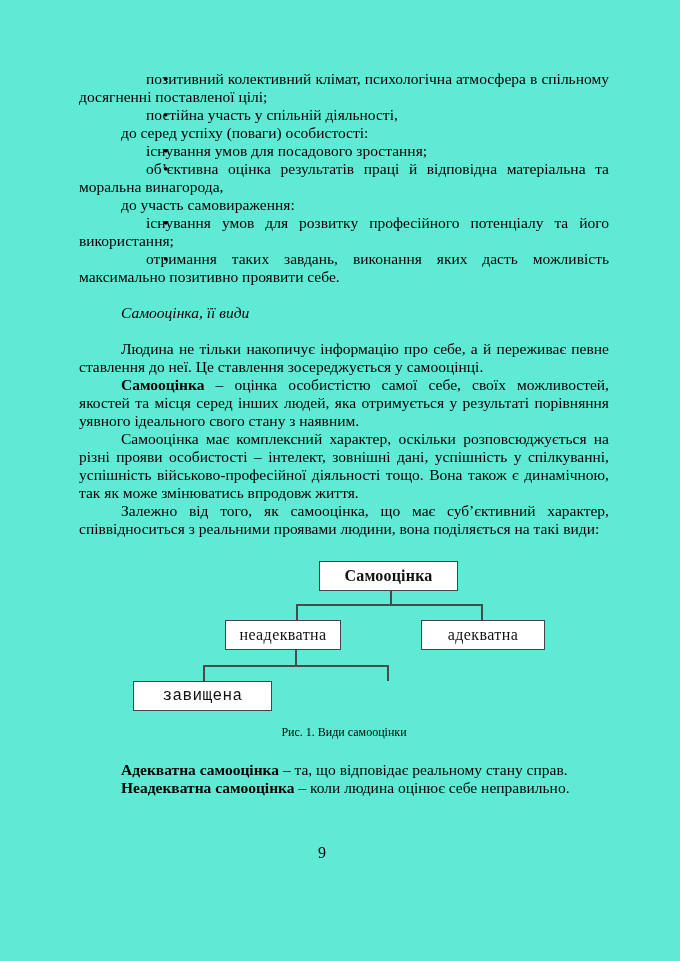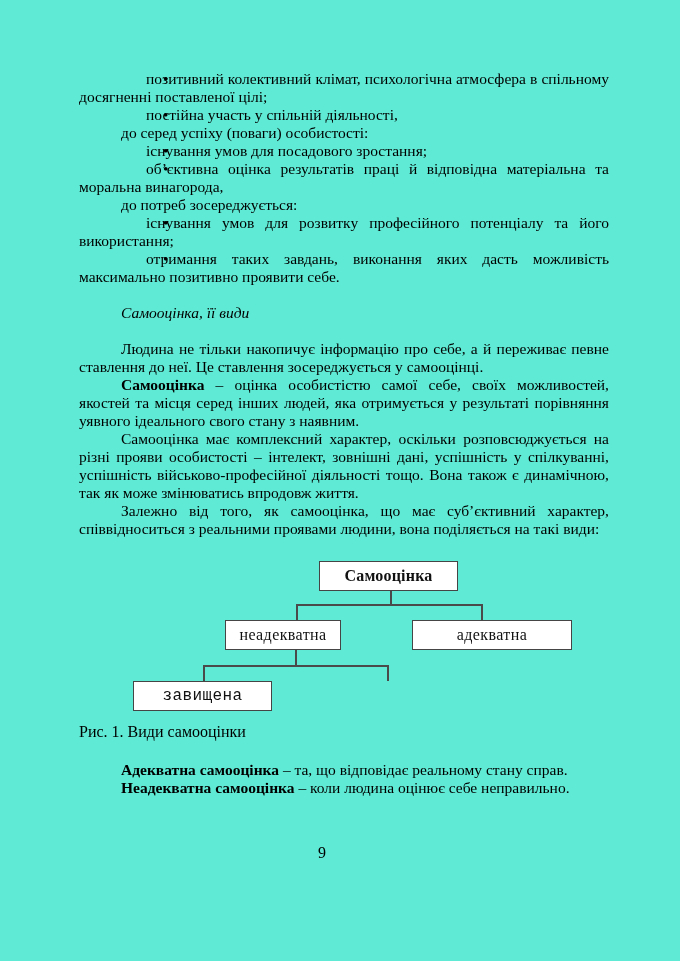--- a/index.html
+++ b/index.html
@@ -42,57 +42,58 @@
     border:1.5px solid #454545;
     box-sizing:border-box;
     display:flex;align-items:center;justify-content:center;
     font-size:16px;letter-spacing:0.4px;color:#111;
     background:#fff;
     text-indent:0;
   }
   .fline{position:absolute;background:#4a4a4a;}
   .box-root   {left:240px;top:0;    width:139px;height:30px;font-weight:bold;letter-spacing:0.2px;}
   .box-inad   {left:146px;top:59px; width:116px;height:30px;}
-  .box-adeq   {left:333px;top:59px; width:160px;height:30px;}
+  .box-adeq   {left:342px;top:59px; width:124px;height:30px;}
   .box-over   {left:54px; top:120px;width:139px;height:30px;font-family:Liberation Mono, monospace;}
   .box-under  {left:239px;top:120px;width:142px;height:30px;}
   .stem1 {left:311px;top:30px; width:1.5px;height:13.5px;}
   .hcon1 {left:217px;top:43px; width:186.5px;height:1.5px;}
   .dropL1{left:217px;top:43px; width:1.5px;height:16px;}
   .dropR1{left:402px;top:43px; width:1.5px;height:16px;}
   .stem2 {left:216px;top:89px; width:1.5px;height:15.5px;}
   .hcon2 {left:124px;top:104px;width:185.5px;height:1.5px;}
   .dropL2{left:124px;top:104px;width:1.5px;height:16px;}
   .dropR2{left:308px;top:104px;width:1.5px;height:16px;}
   .figure-caption{
     margin:12px 0 0 0 !important;
+    text-align:center;
     padding-left:32px;
     text-indent:0;
-    font-size:16px;
+    font-size:12px;
   }
   .definitions{margin-top:20px;}
   .page-number{
     margin-top:47px;
     text-align:center;
     padding-right:44px;
     font-size:16px;
   }
 </style>
 </head>
 <body>
 
 <div class="page">
   <div class="content">
 
     <p class="ind"><span class="bullet">•</span><span class="tab"></span><span>позитивний колективний клімат, психологічна атмосфера в спільному досягненні поставленої цілі;</span></p>
     <p class="ind"><span class="bullet">•</span><span class="tab"></span><span>постійна участь у спільній діяльності,</span></p>
     <p class="ind"><span>до серед успіху (поваги) особистості:</span></p>
     <p class="ind"><span class="bullet">•</span><span class="tab"></span><span>існування умов для посадового зростання;</span></p>
     <p class="ind"><span class="bullet">•</span><span class="tab"></span><span>об’єктивна оцінка результатів праці й відповідна матеріальна та моральна винагорода,</span></p>
-    <p class="ind"><span>до потреб зосереджується:</span></p>
+    <p class="ind"><span>до участь самовираження:</span></p>
     <p class="ind"><span class="bullet">•</span><span class="tab"></span><span>існування умов для розвитку професійного потенціалу та його використання;</span></p>
     <p class="ind"><span class="bullet">•</span><span class="tab"></span><span>отримання таких завдань, виконання яких дасть можливість максимально позитивно проявити себе.</span></p>
 
     <p class="section-heading">Самооцінка, її види</p>
 
     <p class="ind">Людина не тільки накопичує інформацію про себе, а й переживає певне ставлення до неї. Це ставлення зосереджується у самооцінці.</p>
 
     <p class="ind"><b>Самооцінка</b><span> – оцінка особистістю самої себе, своїх можливостей, якостей та місця серед інших людей, яка отримується у результаті порівняння уявного ідеального свого стану з наявним.</span></p>
 
     <p class="ind">Самооцінка має комплексний характер, оскільки розповсюджується на різні прояви особистості – інтелект, зовнішні дані, успішність у спілкуванні, успішність військово-професійної діяльності тощо. Вона також є динамічною, так як може змінюватись впродовж життя.</p>

